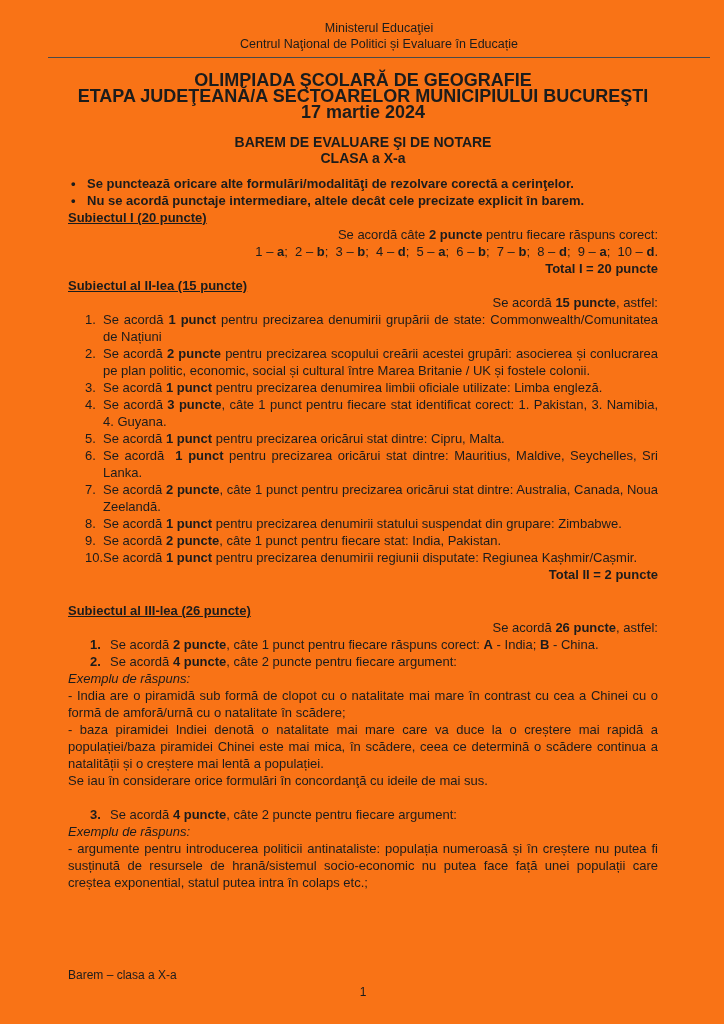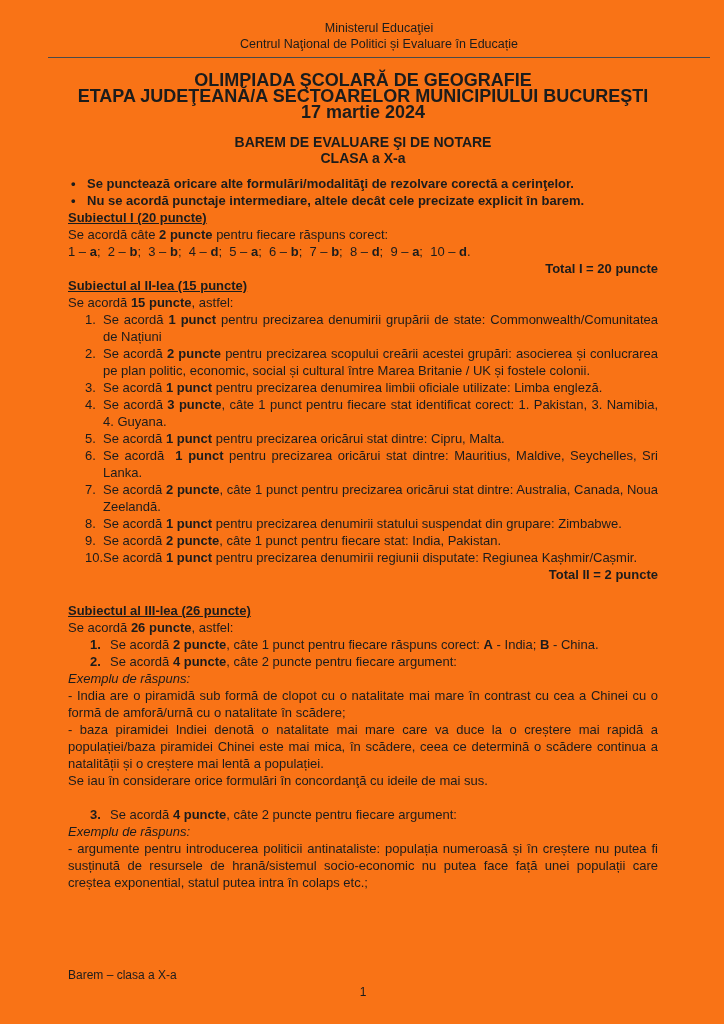--- a/index.html
+++ b/index.html
@@ -49,21 +49,21 @@
   .note-marker::before { content: "\2022"; }
   .note-text { flex: 1; }
 
   .section-heading {
     font-weight: bold;
     text-decoration: underline;
     margin-top: 0;
   }
   .section-heading.tight { margin-top: 19px; }
 
-  .line { text-align: left; }
+  .line { text-align: right; }
 
   .num-list { padding-left: 17px; }
   .num-item { display: flex; }
   .num-marker { min-width: 18px; flex: none; }
   .num-text { flex: 1; text-align: justify; }
 
   .s3-item { display: flex; margin-left: 22px; }
   .s3-marker { min-width: 20px; flex: none; font-weight: bold; }
   .s3-text { flex: 1; }
   .gap-top { margin-top: 17px; }

